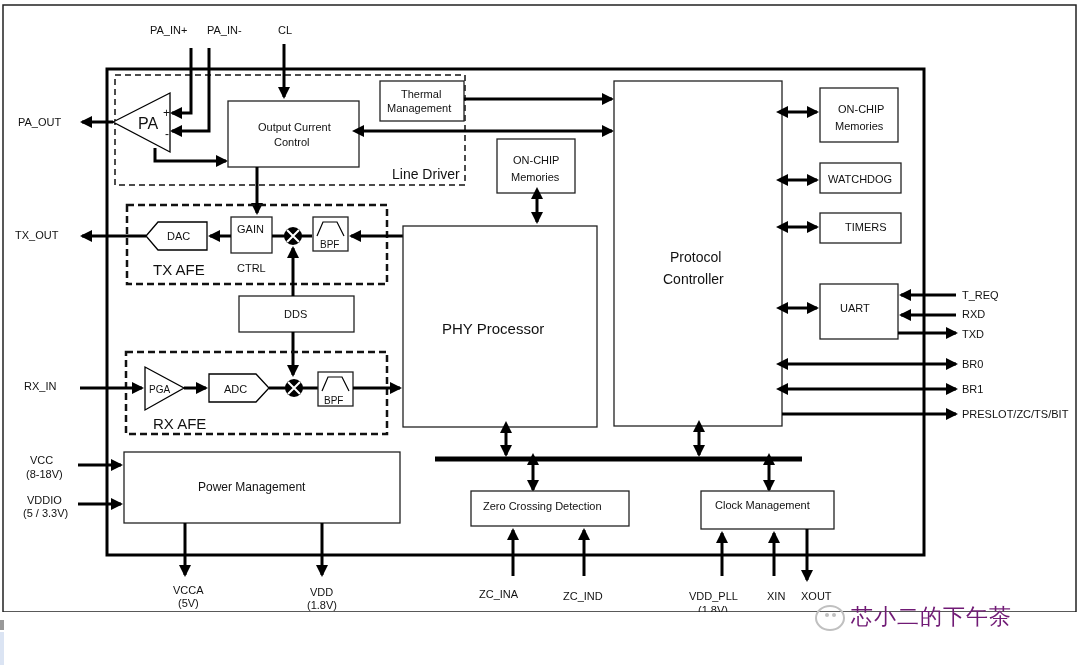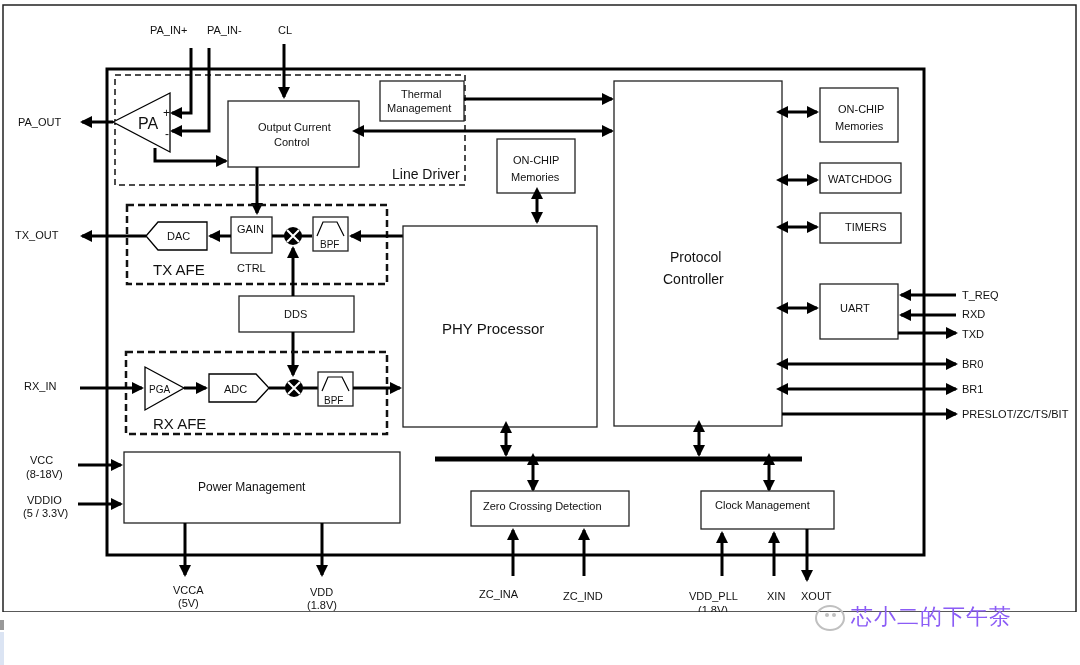--- a/index.html
+++ b/index.html
@@ -6,21 +6,21 @@
   body{width:1080px;height:665px;overflow:hidden;position:relative;font-family:"Liberation Sans",sans-serif;}
   #diagram{position:absolute;left:0;top:0;}
   svg text{font-family:"Liberation Sans",sans-serif;fill:#111;}
   .lbl{font-size:11px;}
   .blk{fill:#fff;stroke:#222;stroke-width:1.3;}
   .thick{stroke:#000;stroke-width:3;fill:none;}
   .dash{fill:none;stroke:#111;stroke-width:2.5;stroke-dasharray:7 4;}
   .footer{position:absolute;left:0;top:612px;width:1080px;height:53px;background:#fff;}
   .footer-edge{position:absolute;left:0;top:620px;width:4px;height:10px;background:#999;}
   .footer-edge2{position:absolute;left:0;top:632px;width:4px;height:33px;background:#dbe4f3;}
-  .watermark{position:absolute;left:815px;top:602px;font-size:22px;color:#8b5cf6;font-family:"DejaVu Sans",sans-serif;letter-spacing:1px;}
+  .watermark{position:absolute;left:815px;top:602px;font-size:22px;color:#701a75;font-family:"DejaVu Sans",sans-serif;letter-spacing:1px;}
   .wm-icon{display:inline-block;width:26px;height:22px;border:2px solid #c0c0c0;border-radius:50%;vertical-align:middle;margin-right:6px;position:relative;}
   .wm-icon:after{content:"";position:absolute;left:8px;top:6px;width:4px;height:4px;border-radius:50%;background:#c0c0c0;box-shadow:7px 0 0 #c0c0c0;}
 </style>
 </head>
 <body>
 
 <svg id="diagram" width="1080" height="665" viewBox="0 0 1080 665">
   <defs>
     <marker id="ah" markerWidth="8" markerHeight="8" refX="6" refY="4" orient="auto" markerUnits="userSpaceOnUse">
       <path d="M0,0 L8,4 L0,8 Z" fill="#000"></path>

